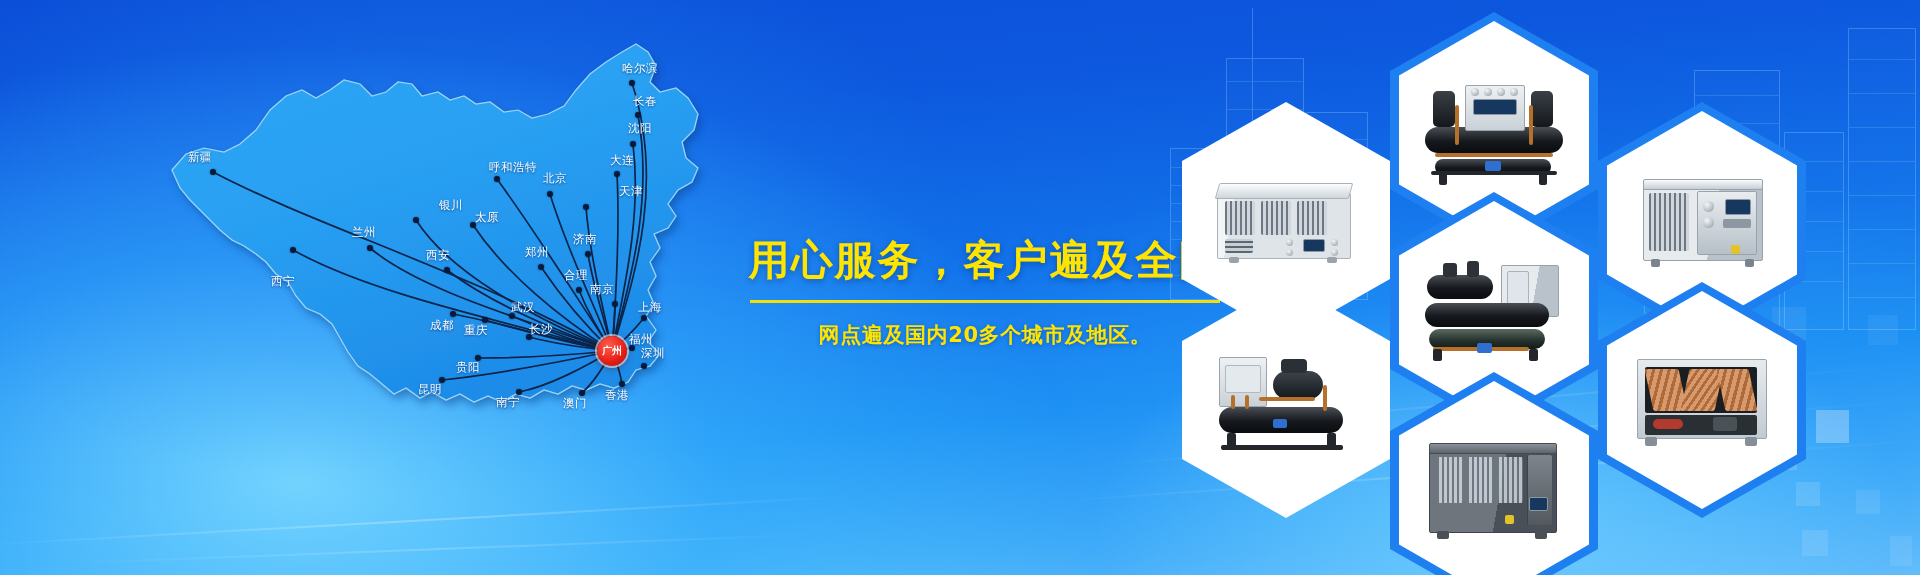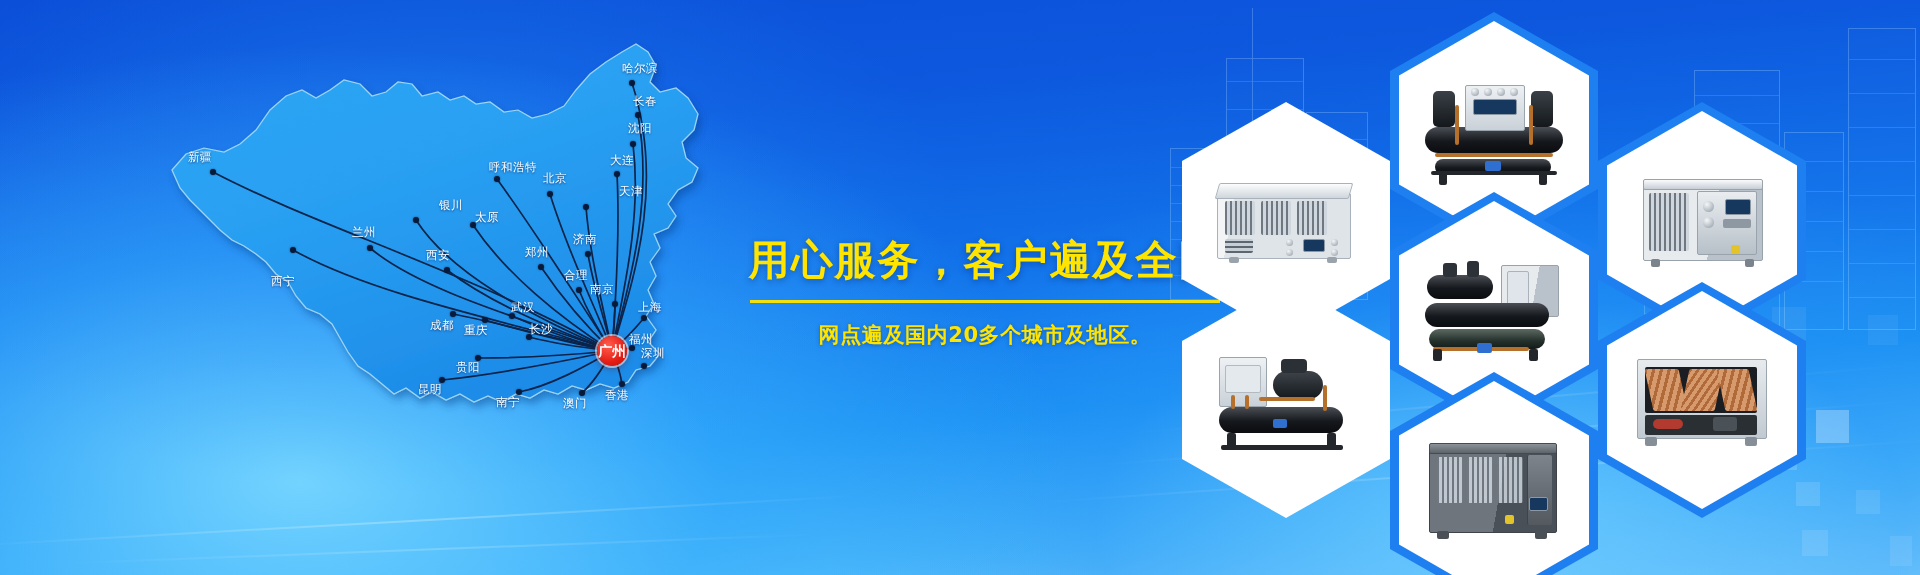--- a/index.html
+++ b/index.html
@@ -39,21 +39,21 @@
   .city{position:absolute;color:#ffffff;font-size:11.5px;line-height:1;
         white-space:nowrap;text-shadow:0 1px 2px rgba(0,40,110,.75);
         transform:translate(-50%,-50%);letter-spacing:.5px;}
   .dot{position:absolute;width:6px;height:6px;border-radius:50%;background:#071a3c;
        transform:translate(-50%,-50%);box-shadow:0 0 2px rgba(0,0,0,.6);}
   .hub{position:absolute;width:30px;height:30px;border-radius:50%;
        background:radial-gradient(circle at 38% 32%,#ff5e4e,#e41b12 62%,#bf1109);
        transform:translate(-50%,-50%);
        box-shadow:0 0 0 2px rgba(255,255,255,.55),0 2px 7px rgba(120,0,0,.55);
        display:flex;align-items:center;justify-content:center;}
-  .hub span{color:#fff;font-size:14px;font-weight:bold;line-height:1;letter-spacing:-.3px;}
+  .hub span{color:#fff;font-size:10px;font-weight:bold;line-height:1;letter-spacing:-.3px;}
 
   
   .copy{position:absolute;left:745px;top:238px;width:480px;text-align:center;}
   .headline{color:#ffe400;font-size:41px;font-weight:bold;letter-spacing:2px;line-height:1.12;
             text-shadow:0 2px 6px rgba(0,35,110,.45);white-space:nowrap;}
   .rule{height:3px;background:#ffe400;margin:16px auto 0;width:470px;opacity:.95;}
   .sub{color:#ffe400;font-size:21px;font-weight:bold;line-height:1.6;margin-top:16px;letter-spacing:.6px;
        text-shadow:0 1px 4px rgba(0,35,110,.4);}
   .sub div{white-space:nowrap;}
 

